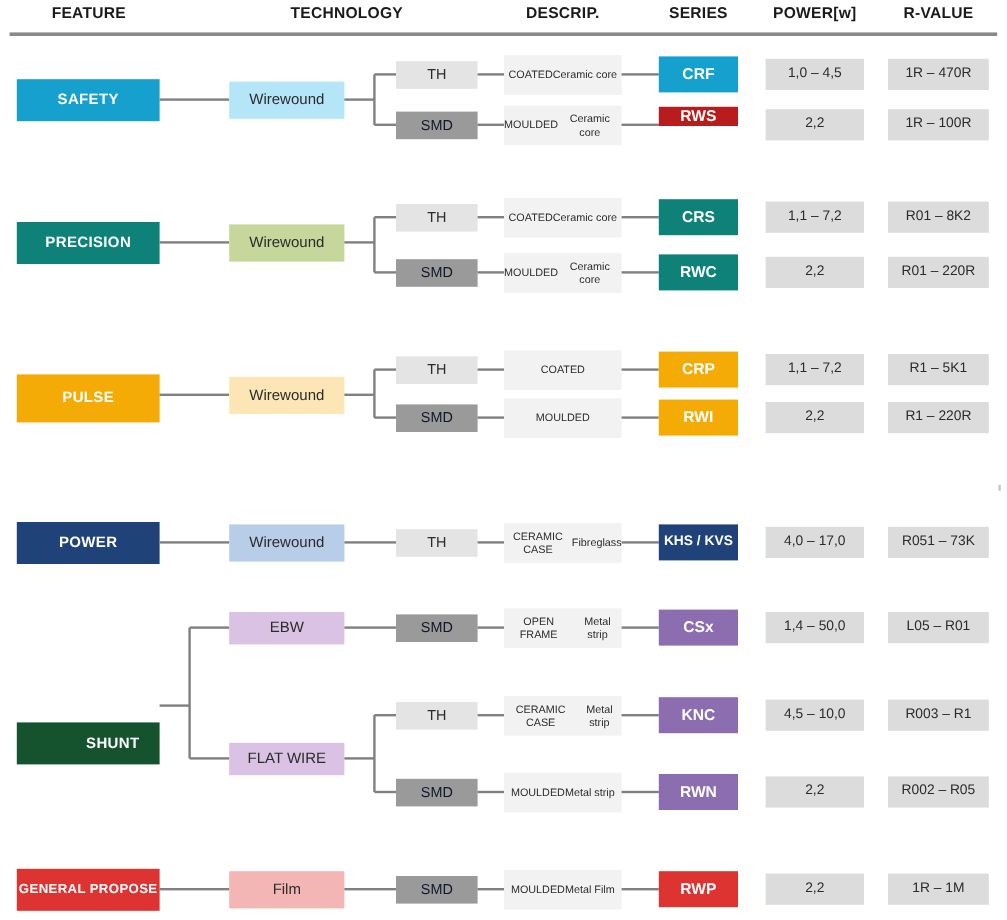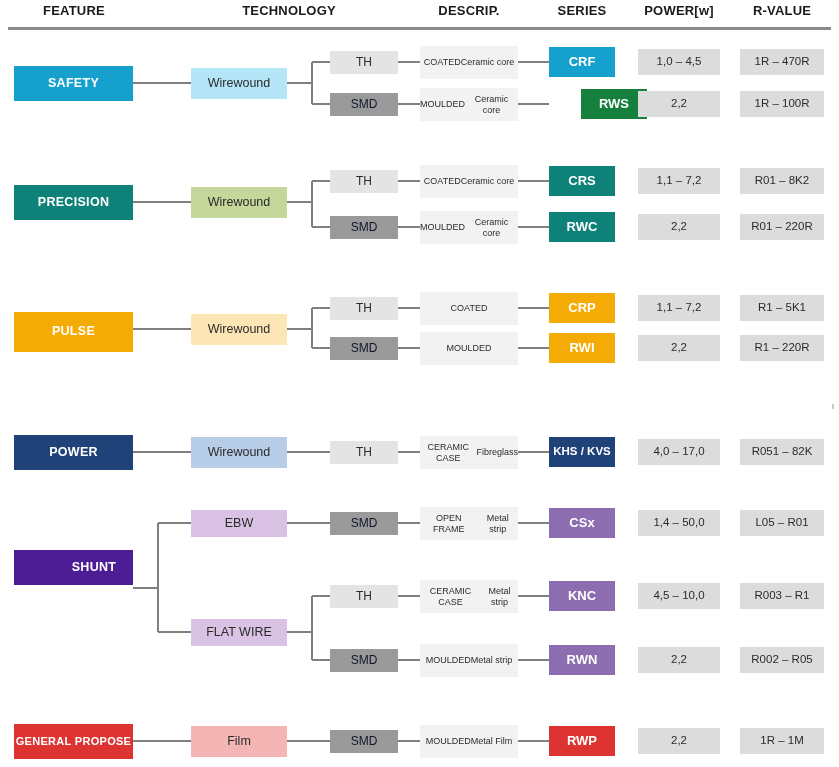--- a/index.html
+++ b/index.html
@@ -153,21 +153,21 @@
     <div class="node series" style="top: 47px; height: 30px; background: rgb(22, 160, 206);">CRF</div>
     <div class="node power" style="top: 49px; height: 26px;">1,0 – 4,5</div>
     <div class="node rvalue" style="top: 49px; height: 26px;">1R – 470R</div>
     <div class="node mount smd" style="top: 93px; height: 23px;">SMD</div>
     <div class="hline" style="left: 398px; top: 103px; width: 22px;"></div>
     <div class="node descrip" style="top: 88px; height: 33px;">
       <span class="d1">MOULDED</span>
       <span class="d2">Ceramic core</span>
     </div>
     <div class="hline" style="left: 518px; top: 103px; width: 31px;"></div>
-    <div class="node series" style="top: 89px; height: 30px; background: #15803d; margin-left: 32px;">RWS</div>
+    <div class="node series" style="top: 89px; height: 16px; background: #b91c1c;">RWS</div>
     <div class="node power" style="top: 91px; height: 26px;">2,2</div>
     <div class="node rvalue" style="top: 91px; height: 26px;">1R – 100R</div>
     <div class="node feature" style="top: 184.5px; height: 35px; background: rgb(14, 130, 120);">PRECISION</div>
     <div class="hline" style="left: 133px; top: 201px; width: 58px;"></div>
     <div class="node tech" style="top: 187px; height: 31px; background: rgb(197, 215, 154);">Wirewound</div>
     <div class="hline" style="left: 287px; top: 201px; width: 25px;"></div>
     <div class="vline" style="left: 311px; top: 181px; height: 46px;"></div>
     <div class="hline" style="left: 312px; top: 180px; width: 18px;"></div>
     <div class="hline" style="left: 312px; top: 226px; width: 18px;"></div>
     <div class="node mount th" style="top: 170px; height: 23px;">TH</div>
@@ -221,22 +221,22 @@
     <div class="hline" style="left: 287px; top: 451px; width: 43px;"></div>
     <div class="node mount th" style="top: 441px; height: 23px;">TH</div>
     <div class="hline" style="left: 398px; top: 451px; width: 22px;"></div>
     <div class="node descrip" style="top: 436px; height: 33px;">
       <span class="d1">CERAMIC CASE</span>
       <span class="d2">Fibreglass</span>
     </div>
     <div class="hline" style="left: 518px; top: 451px; width: 31px;"></div>
     <div class="node series narrow" style="top: 437px; height: 30px; background: rgb(31, 66, 121);">KHS / KVS</div>
     <div class="node power" style="top: 439px; height: 26px;">4,0 – 17,0</div>
-    <div class="node rvalue" style="top: 439px; height: 26px;">R051 – 82K</div>
-    <div class="node feature" style="top: 550px; height: 35px; background: #4c1d95; padding-left: 41px;">SHUNT</div>
+    <div class="node rvalue" style="top: 439px; height: 26px;">R051 – 73K</div>
+    <div class="node feature" style="top: 602px; height: 35px; background: #14532d; padding-left: 41px;">SHUNT</div>
     <div class="hline" style="left: 133px; top: 587px; width: 25px;"></div>
     <div class="vline" style="left: 157px; top: 523px; height: 109px;"></div>
     <div class="hline" style="left: 158px; top: 522px; width: 33px;"></div>
     <div class="hline" style="left: 158px; top: 631px; width: 33px;"></div>
     <div class="node tech sub" style="top: 510px; height: 27px; background: rgb(217, 194, 227);">EBW</div>
     <div class="node tech sub" style="top: 619px; height: 27px; background: rgb(217, 194, 227);">FLAT WIRE</div>
     <div class="hline" style="left: 287px; top: 522px; width: 43px;"></div>
     <div class="hline" style="left: 287px; top: 631px; width: 25px;"></div>
     <div class="vline" style="left: 311px; top: 596px; height: 64px;"></div>
     <div class="hline" style="left: 312px; top: 595px; width: 18px;"></div>

